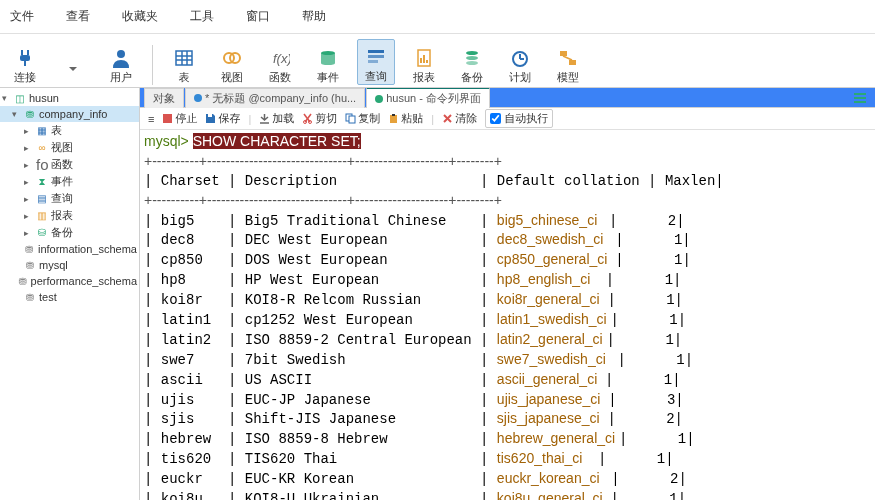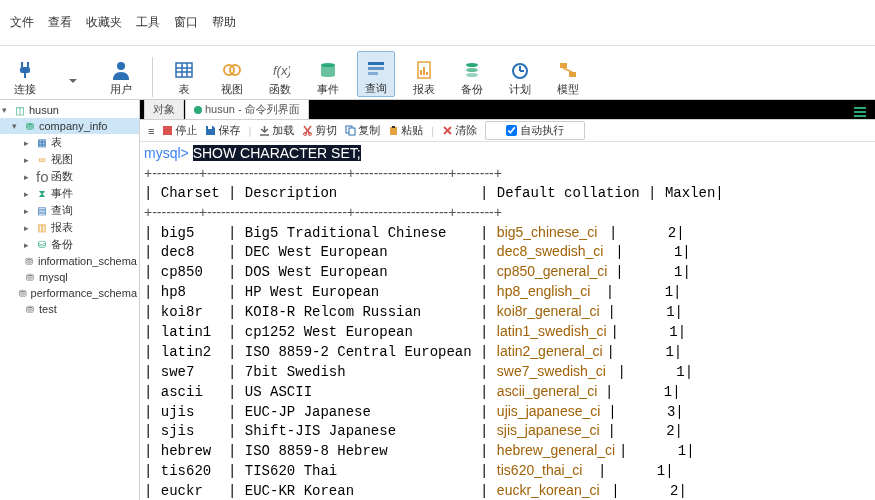--- a/index.html
+++ b/index.html
@@ -1,48 +1,48 @@
 <!DOCTYPE html>
 <html><head>
 <meta charset="utf-8">
 <style>
 * { margin: 0; padding: 0; box-sizing: border-box; font-family: "Microsoft YaHei", "Segoe UI", sans-serif; }
 body { width: 875px; height: 500px; overflow: hidden; background: #fff; font-size: 12px; }
-.menubar { display: flex; gap: 14px; padding: 14px 10px; border-bottom: 1px solid #e0e0e0; color: #333; }
+.menubar { display: flex; gap: 32px; padding: 8px 10px; border-bottom: 1px solid #e0e0e0; color: #333; }
 .menubar div { cursor: pointer; }
 .toolbar { display: flex; align-items: flex-end; gap: 10px; padding: 4px 6px 2px 6px; border-bottom: 1px solid #d0d0d0; height: 54px; }
 .tool-item { display: flex; flex-direction: column; align-items: center; justify-content: flex-end; width: 38px; height: 46px; cursor: pointer; font-size: 11px; color: #333; }
 .tool-item.active { background: #d8e8f5; border: 1px solid #8ab8dd; border-radius: 2px; }
 .tool-icon { width: 24px; height: 24px; margin-bottom: 2px; display: flex; align-items: flex-start; justify-content: center; margin-top: 12px; }
 .tool-sep { width: 1px; height: 40px; background: #d0d0d0; margin: 0 2px; }
 .main { display: flex; height: calc(100% - 75px); }
 .sidebar { width: 140px; border-right: 1px solid #d0d0d0; overflow: auto; padding: 2px 0; font-size: 11px; color: #333; }
 .tree-item { display: flex; align-items: center; gap: 2px; padding: 1px 2px; white-space: nowrap; cursor: pointer; }
 .tree-item.d1 { padding-left: 12px; }
 .tree-item.d2 { padding-left: 24px; }
 .tree-item.sel { background: #cde6f7; }
 .caret { width: 9px; font-size: 9px; color: #666; }
 .ticon { width: 14px; height: 14px; display:flex; align-items:center; justify-content:center; }
 .content { flex: 1; display: flex; flex-direction: column; overflow: hidden; }
-.tabbar { display: flex; align-items: flex-end; border-bottom: 1px solid #d0d0d0; height: 20px; font-size: 11px; background: #000000; padding-left: 4px; gap: 1px; }
+.tabbar { display: flex; align-items: center; border-bottom: 1px solid #d0d0d0; height: 20px; font-size: 11px; background: #3b82f6; padding-left: 4px; gap: 1px; }
 .tab { display:flex; align-items:center; gap:3px; padding: 2px 8px; border: 1px solid #d0d0d0; border-bottom: none; background: #fff; color: #555; cursor: pointer; }
 .tab.active { background:#fff; border-top: 2px solid #0f766e; }
 .tab.inactive { background:#eee; }
 .tabdot { width:8px; height:8px; border-radius:50%; }
 .tab-extra { margin-left: auto; margin-right: 8px; }
 .toolbar2 { display: flex; align-items: center; gap: 8px; padding: 3px 8px; height: 22px; border-bottom: 1px solid #e0e0e0; font-size: 11px; color: #333; }
 .tb2-item { display:flex; align-items:center; gap:2px; cursor:pointer;justify-content:center; }
 .tb2-sep { color:#ccc; }
 .terminal { flex:1; overflow:auto; font-family: "Courier New", monospace; font-size: 14px; line-height: 1.35; padding: 2px 4px; color: #000; white-space: pre; }
-.term-prompt { color: #3b82f6; }
-.term-sel { background: #0f172a; color: #fff; }
+.term-prompt { color: #4d7c0f; }
+.term-sel { background: #7f1d1d; color: #fff; }
 .sep-line { color: #555; }
 .term-blue { color: #a16207; }
 svg { display:block; }
-.chk-auto { display:flex; align-items:center; gap:3px; border:1px solid #ccc; padding:1px 20px; border-radius:2px; }
+.chk-auto { display:flex; align-items:center; gap:3px; border:1px solid #ccc; padding:1px 4px; border-radius:2px; }
 input[type=checkbox]{ width:11px; height:11px; }
 </style>
 </head>
 <body>
 
 <div class="menubar" id="menubar">
     <div>文件</div>
     <div>查看</div>
     <div>收藏夹</div>
     <div>工具</div>
@@ -262,20 +262,24 @@
           <span style="color:#888;font-size:10px;width:12px;display:inline-block;text-align:center;">⛃</span>
         </span>
         <span>test</span>
       </div>
     </div>
 
   <div class="content">
     <div class="tabbar" id="tabbar">
       <div class="tab inactive">
           <span>对象</span>
+        </div>
+        <div class="tab inactive">
+          <span class="tabdot" style="background: rgb(51, 137, 214);"></span>
+          <span>* 无标题 @company_info (hu...</span>
         </div>
         <div class="tab active">
           <span class="tabdot" style="background: rgb(42, 168, 118);"></span>
           <span>husun - 命令列界面</span>
         </div>
         <div class="tab-extra">
         <svg width="14" height="14" viewBox="0 0 14 14">
             <rect x="1" y="2" width="12" height="2" fill="#2aa876"></rect>
             <rect x="1" y="6" width="12" height="2" fill="#2aa876"></rect>
             <rect x="1" y="10" width="12" height="2" fill="#2aa876"></rect>

